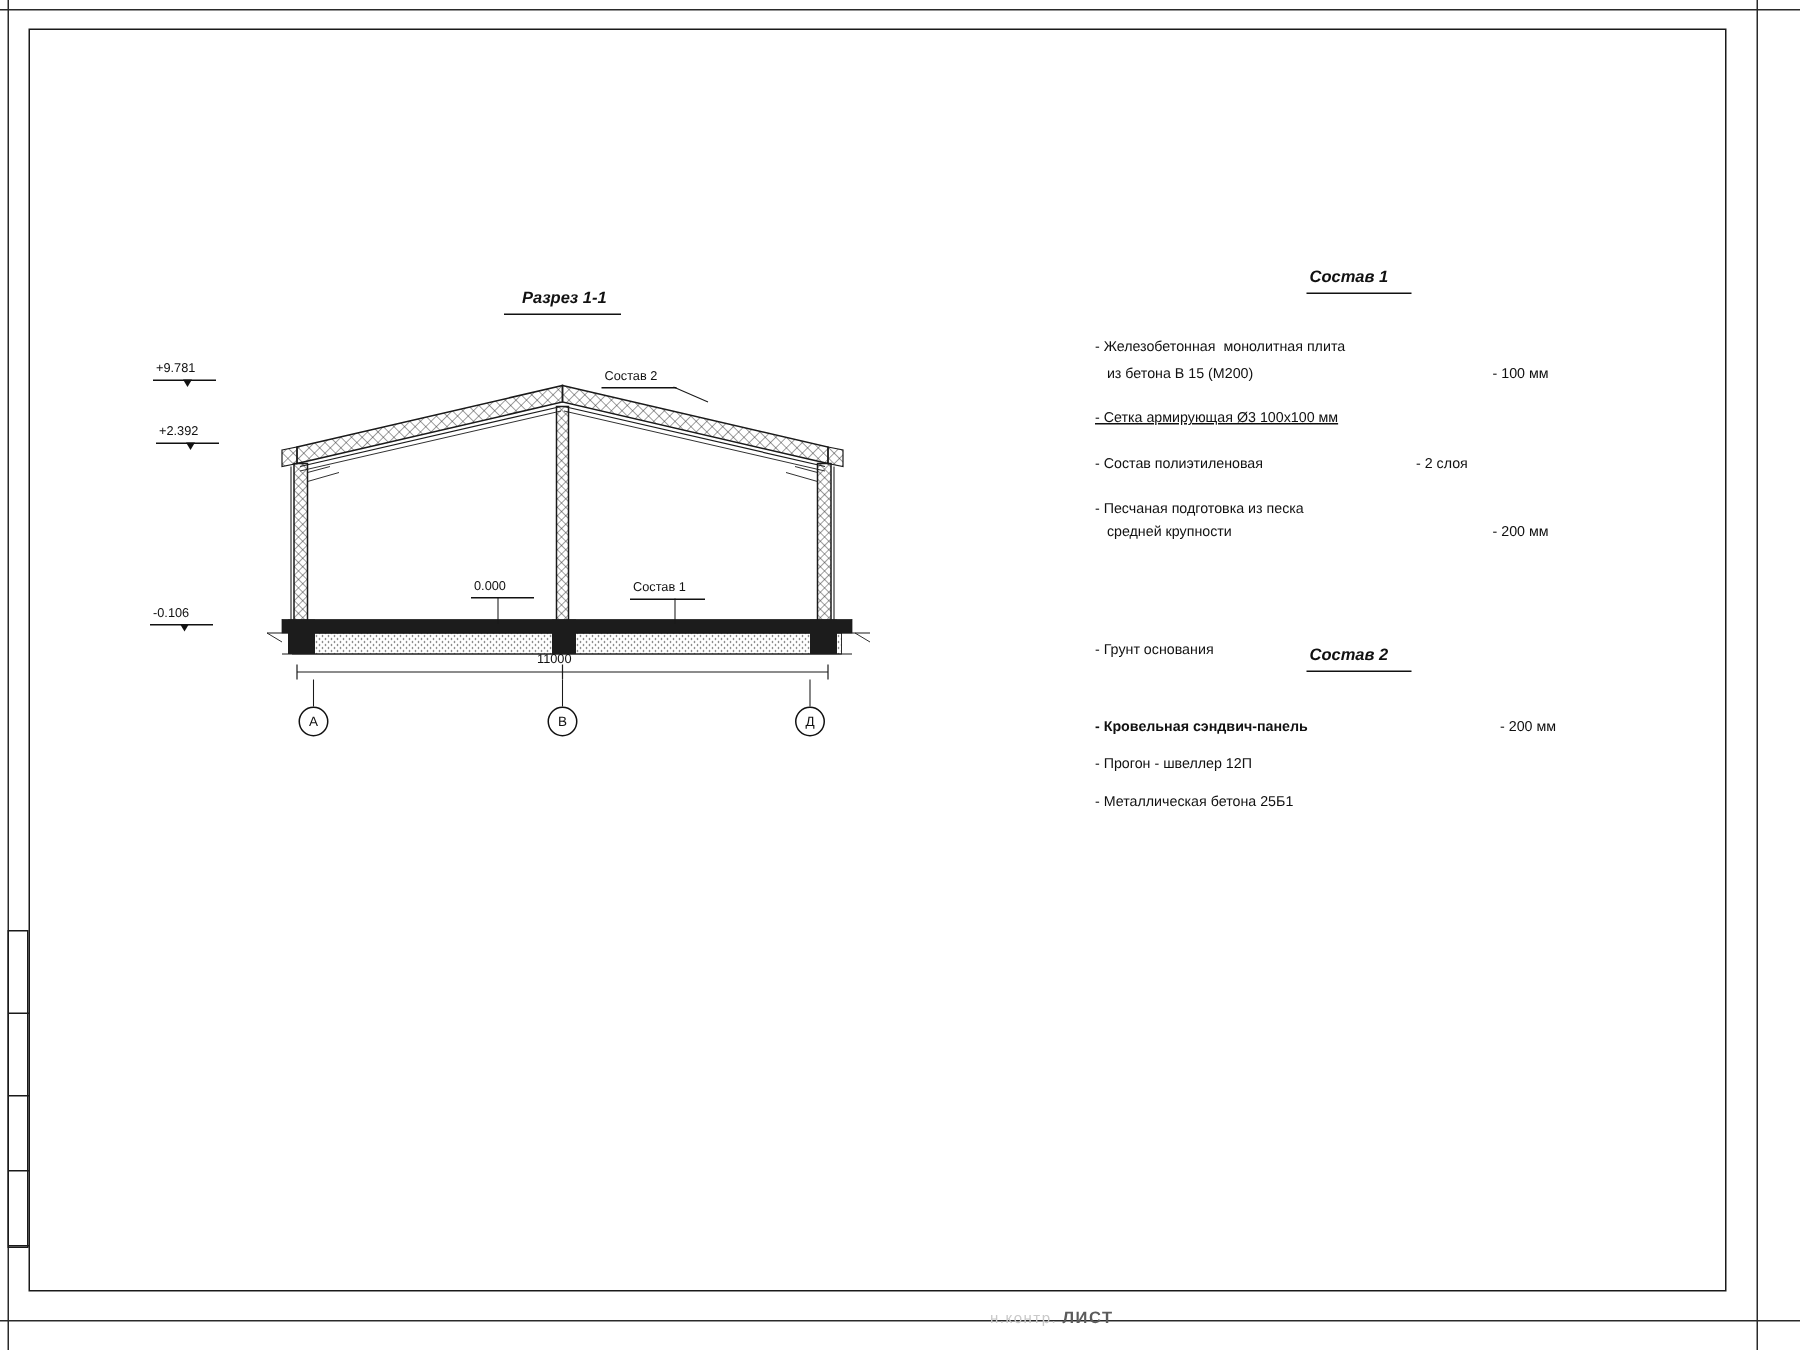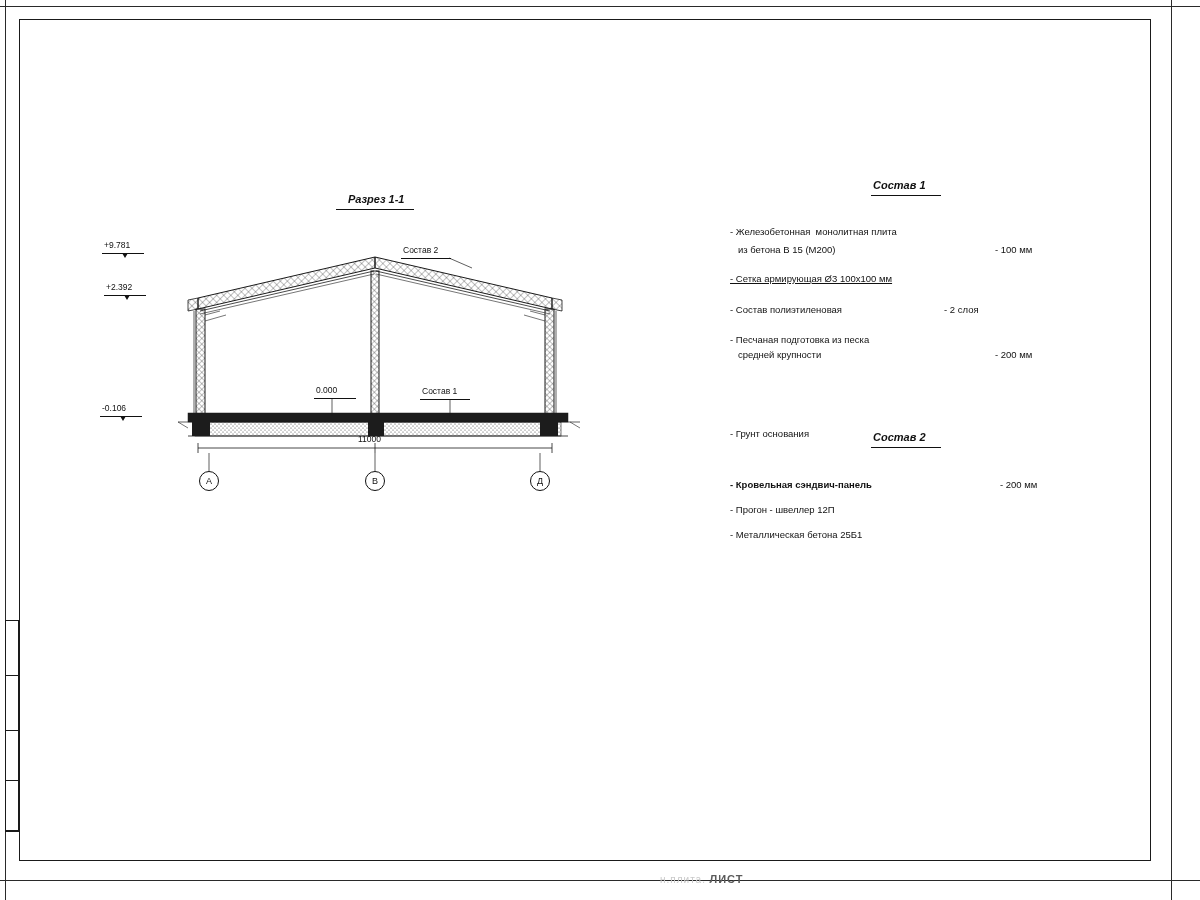--- a/index.html
+++ b/index.html
@@ -344,17 +344,17 @@
 
     <div class="spec-row" style="left:730px;top:479px;font-weight:bold;">- Кровельная сэндвич-панель</div>
     <div class="spec-val" style="left:1000px;top:479px;">- 200 мм</div>
 
     <div class="spec-row" style="left:730px;top:504px;">- Прогон - швеллер 12П</div>
 
     <div class="spec-row" style="left:730px;top:529px;">- Металлическая бетона 25Б1</div>
   </div>
 
   <div class="bottom-faint">
-    <span class="blur">н.плита.</span>
+    <span class="blur">н.контр.</span>
     <span class="dark">ЛИСТ</span>
   </div>
 
 </div>
 
 </body></html>

